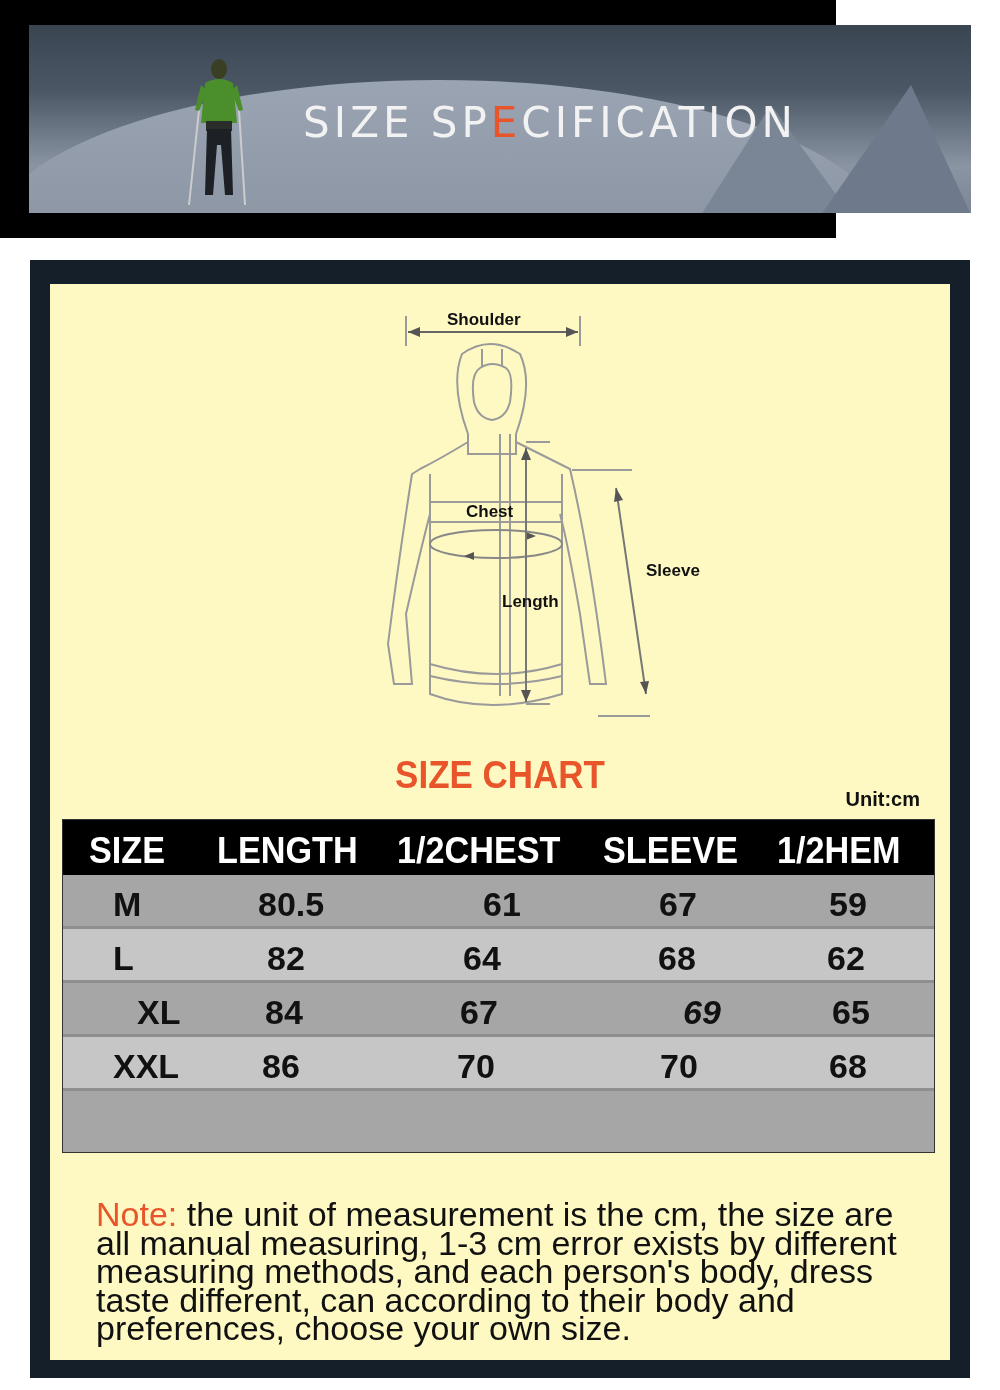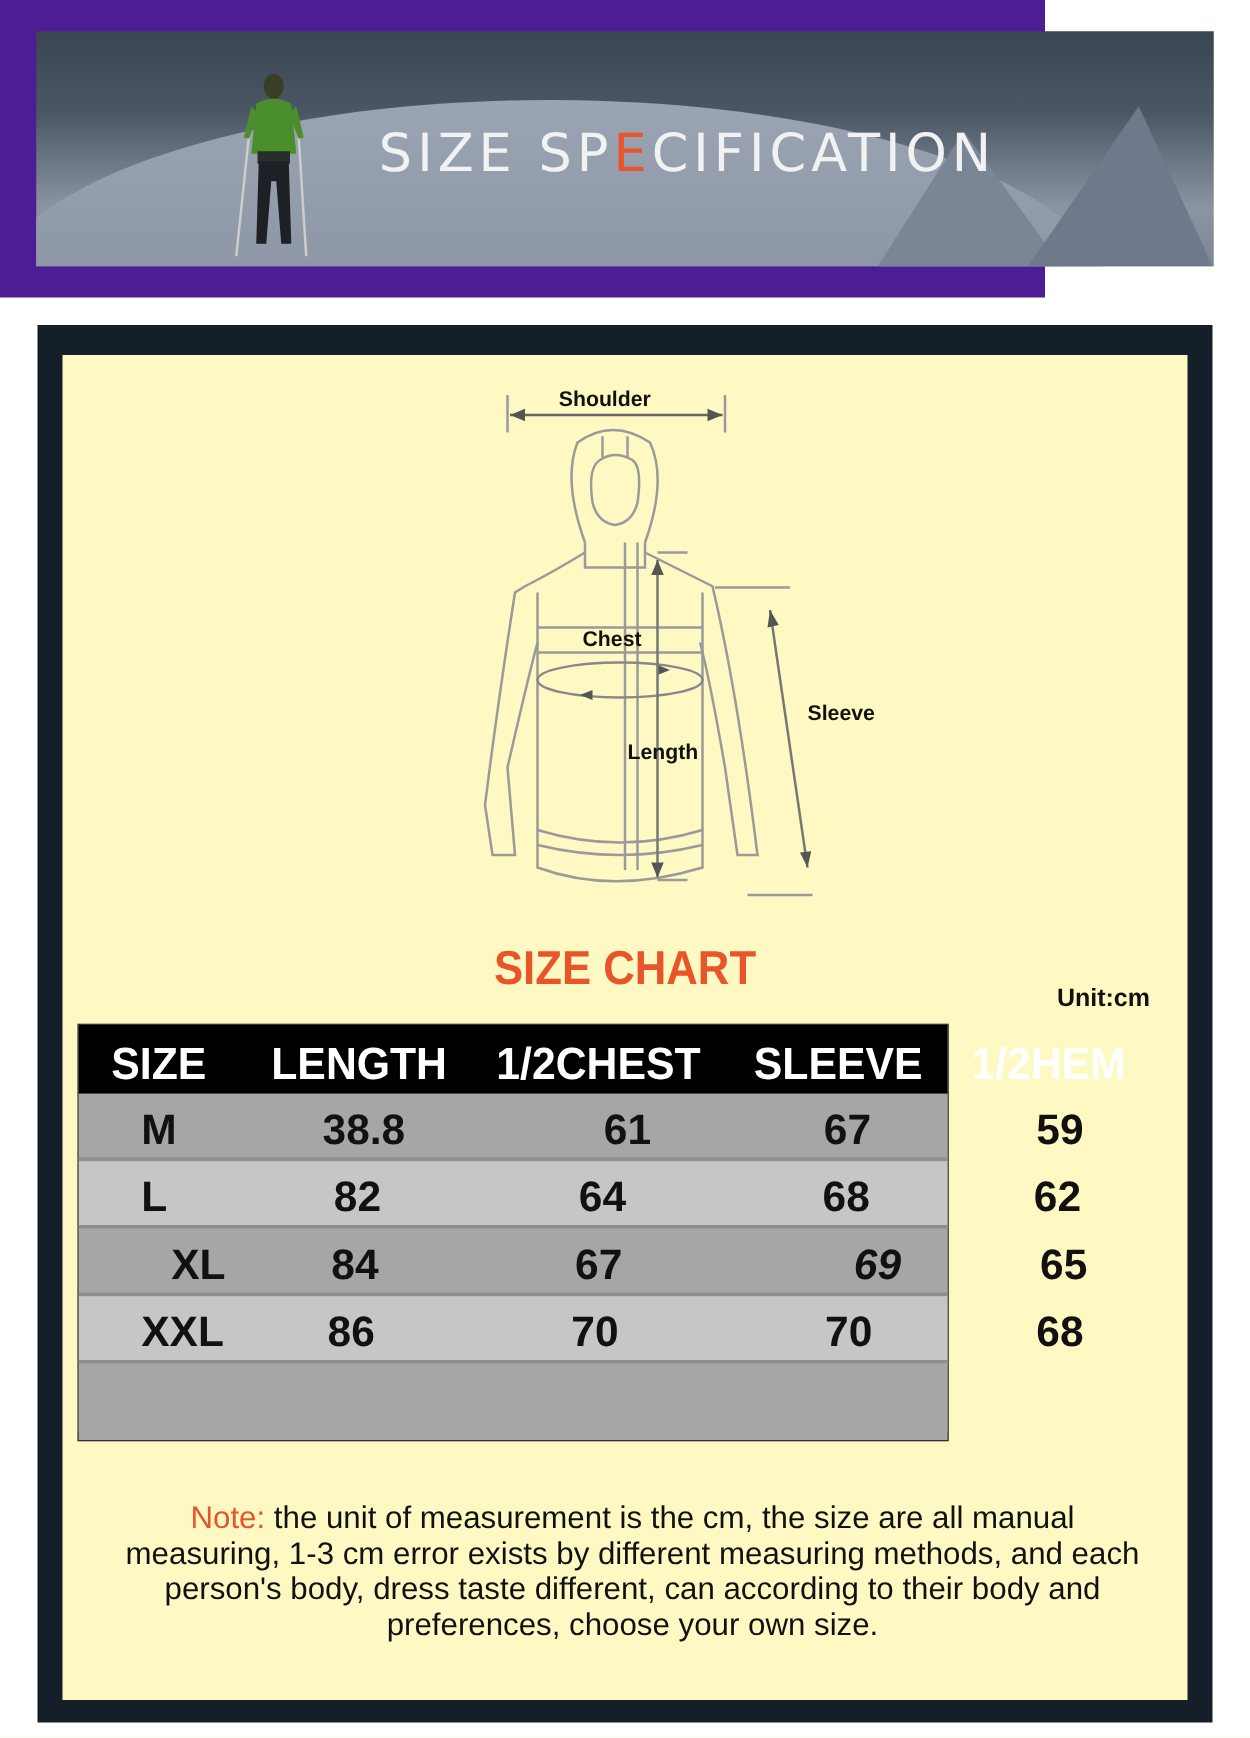--- a/index.html
+++ b/index.html
@@ -1,48 +1,48 @@
 <!DOCTYPE html>
 <html><head>
 <meta charset="utf-8">
 <style>
   * { box-sizing: border-box; margin: 0; padding: 0; }
   body { width: 1000px; height: 1390px; background: #ffffff; position: relative; overflow: hidden; font-family: "Liberation Sans", sans-serif; }
 
-  .banner-frame { position: absolute; left: 0; top: 0; width: 836px; height: 238px; background: #4c1d95; }
+  .banner-frame { position: absolute; left: 0; top: 0; width: 836px; height: 238px; background: #000000; }
   .banner-img { position: absolute; left: 29px; top: 25px; width: 942px; height: 188px; overflow: hidden;
     background: linear-gradient(180deg, #3a4552 0%, #4b5765 35%, #6b7685 55%, #8a94a2 75%, #7c8694 100%); }
   .banner-img .snow { position: absolute; left: -40px; top: 55px; width: 900px; height: 320px; border-radius: 50% 50% 0 0;
     background: linear-gradient(180deg, #9aa4b2 0%, #8791a0 60%, #78828f 100%); }
   .banner-img .mtn { position: absolute; right: 0; top: 60px; width: 0; height: 0; border-left: 90px solid transparent; border-right: 60px solid transparent; border-bottom: 130px solid #6e7a8b; }
   .banner-img .mtn2 { position: absolute; right: 120px; top: 80px; width: 0; height: 0; border-left: 70px solid transparent; border-right: 80px solid transparent; border-bottom: 110px solid #7a8596; }
   .skier { position: absolute; left: 150px; top: 30px; width: 80px; height: 160px; }
   .banner-title { position: absolute; left: 0; top: 98px; width: 1100px; text-align: center; color: #f2f2f2; font-family: "DejaVu Sans", sans-serif; font-size: 42px; letter-spacing: 4px; font-weight: normal; }
   .banner-title .accent { color: #e8552a; }
 
   .main-frame { position: absolute; left: 30px; top: 260px; width: 940px; height: 1118px; background: #141f29; }
   .main-inner { position: absolute; left: 20px; top: 24px; width: 900px; height: 1076px; background: #fef9c3; }
 
   .diagram { position: absolute; left: 300px; top: 20px; width: 380px; height: 420px; }
   .diagram svg { width: 100%; height: 100%; }
   .dlabel { position: absolute; font-weight: bold; font-size: 18px; color: #111; }
 
   .chart-title { position: absolute; left: 0; top: 470px; width: 900px; text-align: center; color: #e8552a; font-weight: bold; font-size: 38px; font-family: "Liberation Sans", sans-serif; transform: scaleX(0.92); }
   .unit { position: absolute; right: 30px; top: 504px; font-size: 20px; font-weight: bold; color: #111; }
 
-  .table { position: absolute; left: 12px; top: 535px; width: 697px; height: 334px; background: #a6a6a6; border: 1px solid #333; }
+  .table { position: absolute; left: 12px; top: 535px; width: 873px; height: 334px; background: #a6a6a6; border: 1px solid #333; }
   .thead { height: 55px; background: #000; display: flex; align-items: center; color: #fff; font-weight: bold; font-size: 36px; }
   .thead span { position: absolute; top: 10px; transform: scaleX(0.95); transform-origin: left; }
   .row { position: relative; height: 54px; border-bottom: 3px solid #8e8e8e; }
   .row.odd { background: #a6a6a6; }
   .row.even { background: #c6c6c6; }
   .row span { position: absolute; top: 10px; font-weight: bold; font-size: 34px; color: #111; }
   .row.empty { background: #a6a6a6; border-bottom: none; height: 55px; }
 
-  .note { position: absolute; left: 46px; top: 916px; width: 820px; font-size: 25px; line-height: 28.5px; color: #111; text-align: center; }
+  .note { position: absolute; left: 46px; top: 916px; width: 820px; font-size: 34px; line-height: 28.5px; color: #111; }
   .note .lbl { color: #e8552a; }
 </style>
 </head>
 <body>
 
 <div class="banner-frame">
   <div class="banner-img">
     <div class="snow"></div>
     <div class="mtn2"></div>
     <div class="mtn"></div>
@@ -118,21 +118,21 @@
       <div class="thead">
         <span style="left:26px;">SIZE</span>
         <span style="left:154px;">LENGTH</span>
         <span style="left:334px;">1/2CHEST</span>
         <span style="left:540px;">SLEEVE</span>
         <span style="left:714px;">1/2HEM</span>
       </div>
 
       <div class="row odd">
         <span style="left:50px;">M</span>
-        <span style="left:195px;">38.8</span>
+        <span style="left:195px;">80.5</span>
         <span style="left:402px;margin-left:18px;">61</span>
         <span style="left:596px;">67</span>
         <span style="left:766px;">59</span>
       </div>
       <div class="row even">
         <span style="left:50px;">L</span>
         <span style="left:204px;">82</span>
         <span style="left:400px;">64</span>
         <span style="left:595px;">68</span>
         <span style="left:764px;">62</span>

